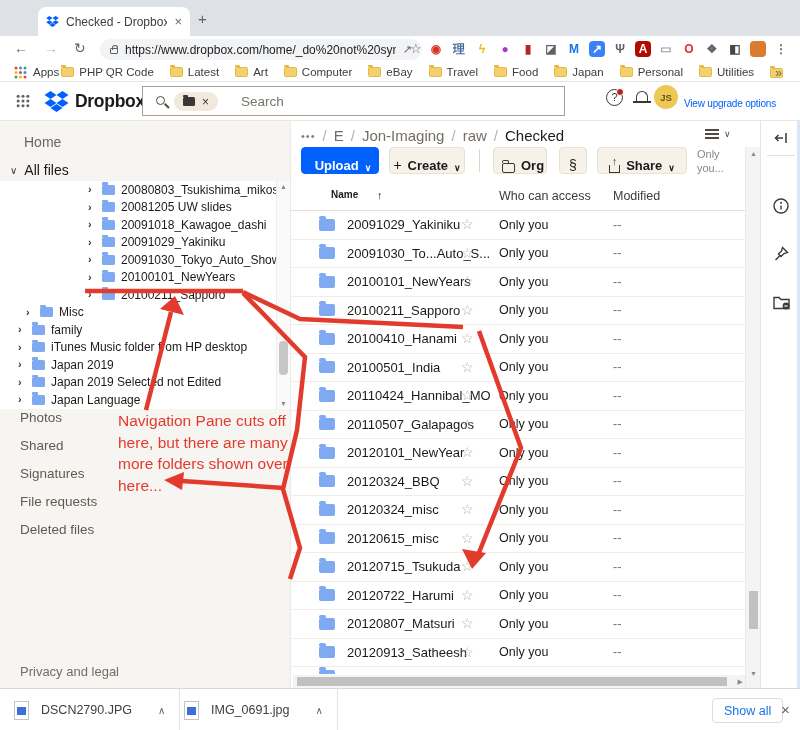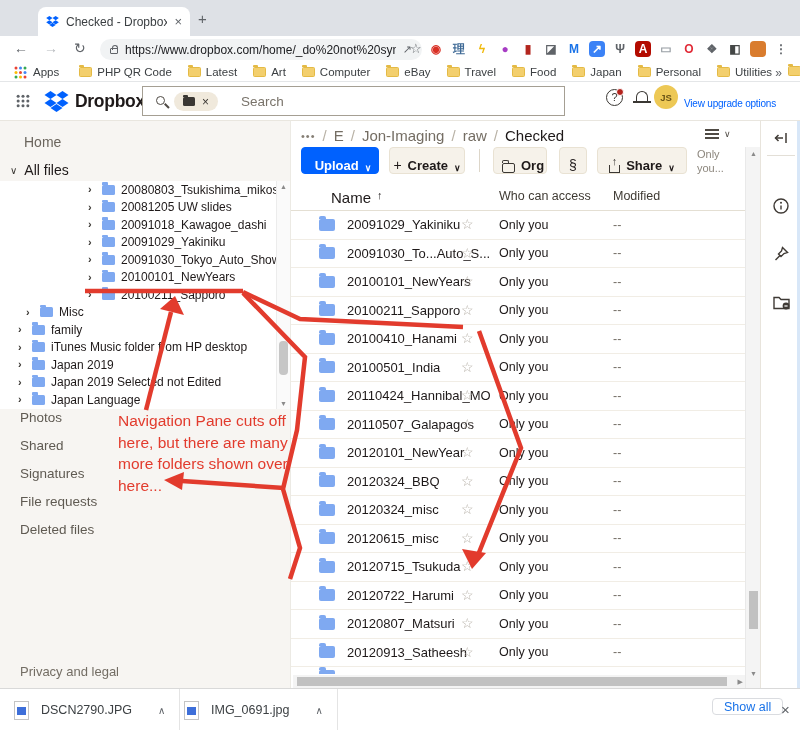--- a/index.html
+++ b/index.html
@@ -20,21 +20,21 @@
   #omnibox .url{font-size:12px;color:#202124;white-space:nowrap;overflow:hidden;flex:1}
   .lock{width:8px;height:6px;border:1.4px solid #5f6368;border-radius:1px;position:relative;flex:none;margin-top:3px}
   .lock::before{content:"";position:absolute;left:1px;top:-4px;width:4px;height:4px;border:1.4px solid #5f6368;border-bottom:none;border-radius:4px 4px 0 0}
   .send-ico{font-size:11px;color:#5f6368}
   #star-omni{left:410px;top:5px;font-size:13px;color:#5f6368}
   #extrow{left:428px;top:3px;width:370px;height:20px;display:flex;gap:7px;align-items:center}
   .ext{width:16px;height:16px;border-radius:4px;display:flex;align-items:center;justify-content:center;font-size:12px;font-weight:bold;line-height:1;flex:none}
   
   #bmbar{left:0;top:63px;width:800px;height:19px;background:#fff;border-bottom:1px solid #e4e6e8;display:flex;align-items:center}
   #apps-item{display:flex;align-items:flex-start;gap:6px;margin-left:14px}
-  #bm-items{display:flex;align-items:flex-start;gap:16px;margin-left:20px}
+  #bm-items{display:flex;align-items:flex-end;gap:16px;margin-left:2px}
   .bm{display:flex;align-items:center;gap:5px;white-space:nowrap}
   .bm-label,#apps-item .bm-label{font-size:11.5px;color:#3c4043}
   .bm-fold{width:13px;height:10px;background:#f3cf6d;border:1px solid #e4ba45;border-radius:1.5px;position:relative;flex:none}
   .bm-fold::before{content:"";position:absolute;left:-1px;top:-3px;width:5px;height:2px;background:#e4ba45;border-radius:1px 1px 0 0}
   #bm-over{position:absolute;right:18px;top:66px;font-size:12px;color:#5f6368}
 
   
   #dbxhead{left:0;top:82px;width:800px;height:38px;background:#fff}
   .grid9{left:16px;top:12px}
   #dbx-logo{left:44px;top:9px;display:flex;align-items:center;gap:6px}
@@ -95,21 +95,21 @@
   #btn-org{left:202px;width:54px;overflow:hidden;justify-content:flex-start;padding-left:8px}
   .fold-out{width:13px;height:10px;border:1.5px solid #3a3733;border-radius:2px;position:relative;flex:none}
   .fold-out::before{content:"";position:absolute;left:-1.5px;top:-4px;width:5px;height:2px;border:1.5px solid #3a3733;border-bottom:none;border-radius:2px 2px 0 0}
   #btn-link{left:268px;width:28px;font-size:14px;font-weight:normal}
   #btn-share{left:306px;width:90px}
   .share-ico{position:relative;width:11px;height:8px;border:1.5px solid #3a3733;border-top:none;margin-top:7px}
   .share-ico::after{content:"↑";position:absolute;left:1.5px;top:-10px;font-size:11px;font-weight:normal;color:#3a3733}
   .btn .vchev{color:#1e1919}
   #sel-hint{left:406px;top:26px;width:46px;font-size:11px;line-height:14px;color:#8c867d;white-space:pre-line}
   #thead{left:0;top:66px;width:454px;height:24px;border-bottom:1px solid #e4dfd3}
-  #thead .h-name{position:absolute;left:40px;top:2px;font-size:15px;font-weight:normal;color:#1e1919}
+  #thead .h-name{position:absolute;left:40px;top:2px;font-size:10px;font-weight:bold;color:#1e1919}
   #thead .h-sort{position:absolute;left:86px;top:2px;font-size:11px;color:#1e1919}
   #thead .h-acc{position:absolute;left:208px;top:2px;font-size:12.5px;color:#3f3a33}
   #thead .h-mod{position:absolute;left:322px;top:2px;font-size:12.5px;color:#3f3a33}
   #rows{left:0;top:90px;width:454px}
   .frow{position:relative;height:28.5px;border-bottom:1px solid #f1ede5;display:flex;align-items:center;padding-left:28px}
   .fold{width:16px;height:12px;background:#7fa9f1;border-radius:2px;position:relative;flex:none}
   .fold::before{content:"";position:absolute;left:0;top:-3px;width:7px;height:3px;background:#7fa9f1;border-radius:2px 2px 0 0}
   .fname{margin-left:12px;font-size:13px;color:#1e1919;white-space:nowrap}
   .star{position:absolute;left:170px;top:5px;font-size:14px;color:#b5afa6}
   .star::before{content:"☆"}
@@ -132,21 +132,21 @@
   #rp-sep{position:absolute;left:6px;top:34px;width:28px;height:1px;background:#e3dfd7}
   #rp-blue{position:absolute;right:0;top:0;width:3px;height:568px;background:#d8e7f8}
 
   
   #dlbar{left:0;top:688px;width:800px;height:42px;background:#fff;border-top:1px solid #d9d9d9}
   .dl-item{position:absolute;top:0;height:42px;display:flex;align-items:center;gap:12px;padding:0 14px;border-right:1px solid #e4e4e4}
   .dl-ico{width:15px;height:19px;background:#fff;border:1px solid#c4c4c4;position:relative;flex:none}
   .dl-ico::after{content:"";position:absolute;left:2px;top:5px;width:9px;height:8px;background:#3e6fd9}
   .dl-name{font-size:12.5px;color:#3c4043;white-space:nowrap}
   .dl-chev{font-size:10px;color:#5f6368;margin-left:14px}
-  #showall{left:712px;top:9px;height:17px;padding:0 11px;background:#fff;border:1px solid #dadce0;border-radius:4px;color:#1a73e8;font-size:12.5px;display:flex;align-items:center}
+  #showall{left:712px;top:9px;height:25px;padding:0 11px;background:#fff;border:1px solid #dadce0;border-radius:4px;color:#1a73e8;font-size:12.5px;display:flex;align-items:center}
   #dl-close{left:781px;top:12px;font-size:15px;color:#5f6368}
 
   
   #anno-svg{left:0;top:0;width:800px;height:730px;pointer-events:none;z-index:60}
   #anno-note{left:118px;top:410px;width:182px;font-size:15.5px;line-height:21.5px;font-weight:500;color:#e23b2d;white-space:pre-line;z-index:61;pointer-events:none}
 </style>
 </head>
 <body>
 
 <div id="screen">

